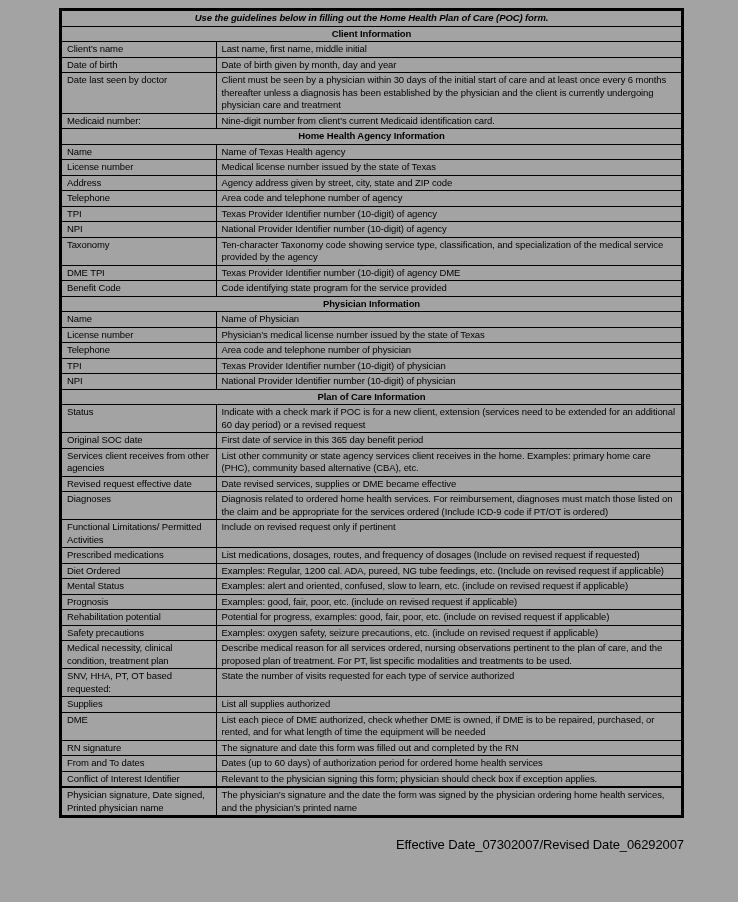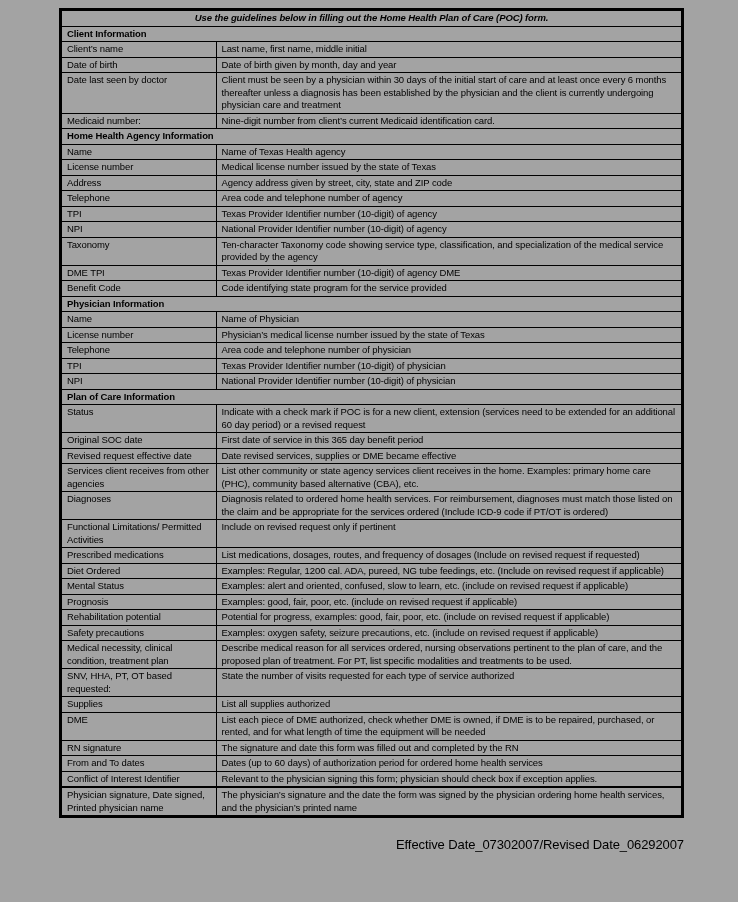--- a/index.html
+++ b/index.html
@@ -37,20 +37,21 @@
     word-wrap: break-word;
   }
   td.title-cell {
     text-align: center;
     font-weight: bold;
     font-style: italic;
     border-bottom: 2px solid #000000;
     padding: 2px 4px;
   }
   td.section-cell {
+    text-align: center;
     font-weight: bold;
     border-top: 2px solid #000000;
     border-bottom: 1px solid #000000;
     padding: 1.5px 4px;
   }
   tr.table-row:last-child td {
     border-top: 2px solid #000000;
   }
   .footer-note {
     position: absolute;
@@ -162,28 +163,28 @@
         </tr>
         <tr class="table-row">
           <td class="label-cell">Status</td>
           <td class="desc-cell">Indicate with a check mark if POC is for a new client, extension (services need to be extended for an additional 60 day period) or a revised request</td>
         </tr>
         <tr class="table-row">
           <td class="label-cell">Original SOC date</td>
           <td class="desc-cell">First date of service in this 365 day benefit period</td>
         </tr>
         <tr class="table-row">
+          <td class="label-cell">Services client receives from other agencies</td>
+          <td class="desc-cell">List other community or state agency services client receives in the home. Examples: primary home care (PHC), community based alternative (CBA), etc.</td>
+        </tr>
+        <tr class="table-row">
           <td class="label-cell">Revised request effective date</td>
           <td class="desc-cell">Date revised services, supplies or DME became effective</td>
         </tr>
         <tr class="table-row">
-          <td class="label-cell">Services client receives from other agencies</td>
-          <td class="desc-cell">List other community or state agency services client receives in the home. Examples: primary home care (PHC), community based alternative (CBA), etc.</td>
-        </tr>
-        <tr class="table-row">
           <td class="label-cell">Diagnoses</td>
           <td class="desc-cell">Diagnosis related to ordered home health services. For reimbursement, diagnoses must match those listed on the claim and be appropriate for the services ordered (Include ICD-9 code if PT/OT is ordered)</td>
         </tr>
         <tr class="table-row">
           <td class="label-cell">Functional Limitations/ Permitted Activities</td>
           <td class="desc-cell">Include on revised request only if pertinent</td>
         </tr>
         <tr class="table-row">
           <td class="label-cell">Prescribed medications</td>
           <td class="desc-cell">List medications, dosages, routes, and frequency of dosages (Include on revised request if requested)</td>

